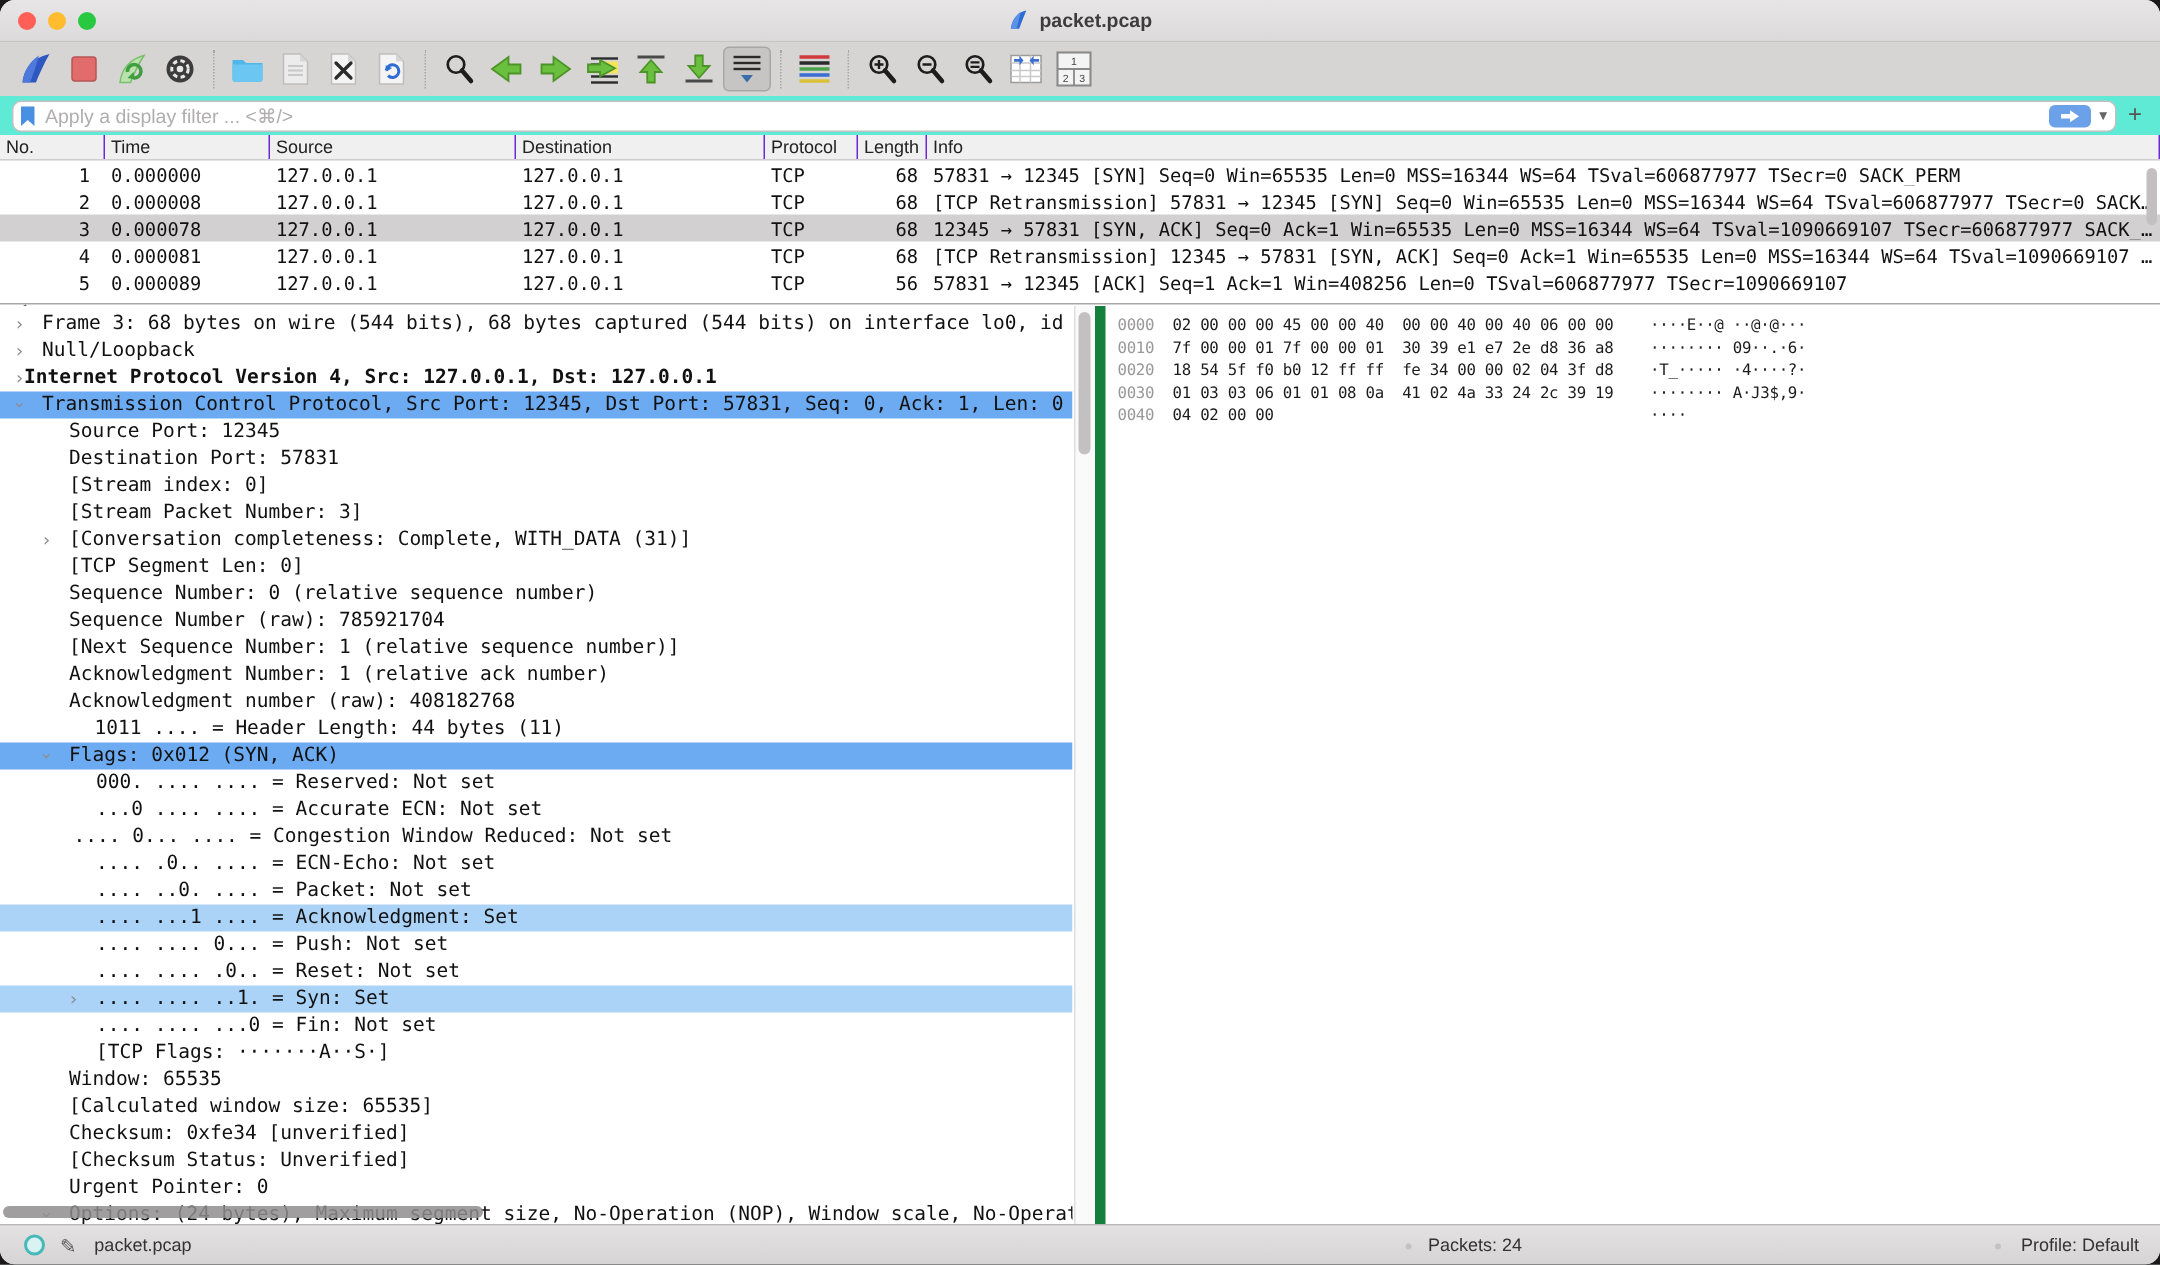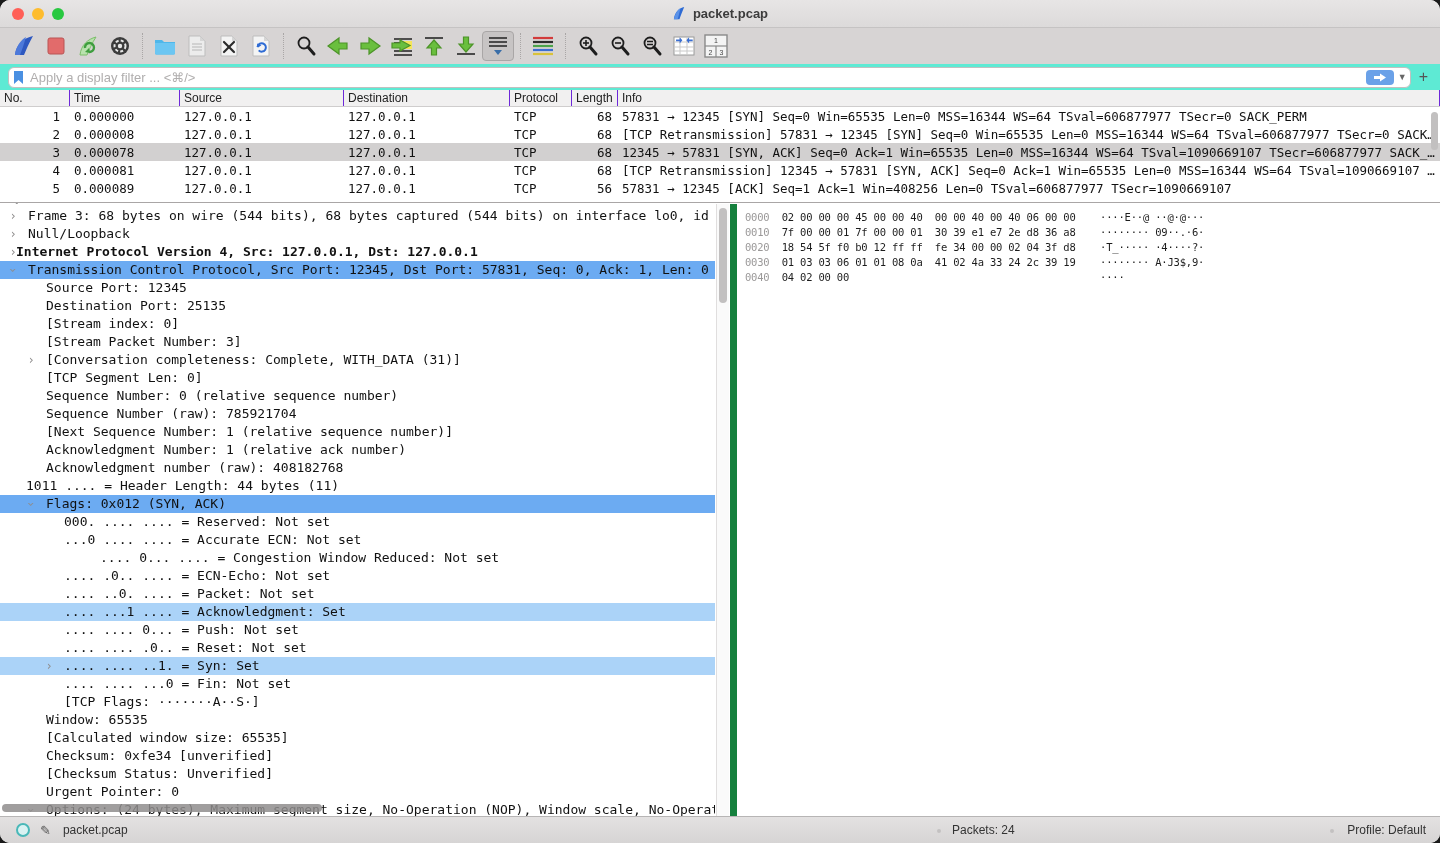--- a/index.html
+++ b/index.html
@@ -357,35 +357,35 @@
     <div class="plist-scroll"></div>
   </div>
 
   <div class="lower">
     <div class="detail" id="detail">
         <div class="dline"><span class="arrow" style="left: 6px;">›</span><span style="padding-left: 28px;">Frame 3: 68 bytes on wire (544 bits), 68 bytes captured (544 bits) on interface lo0, id 0</span></div>
         <div class="dline"><span class="arrow" style="left: 6px;">›</span><span style="padding-left: 28px;">Null/Loopback</span></div>
         <div class="dline"><span class="arrow" style="left: 6px;">›</span><span style="padding-left: 16px; font-weight: bold;">Internet Protocol Version 4, Src: 127.0.0.1, Dst: 127.0.0.1</span></div>
         <div class="dline hl-blue"><span class="arrow open" style="left: 6px;">›</span><span style="padding-left: 28px;">Transmission Control Protocol, Src Port: 12345, Dst Port: 57831, Seq: 0, Ack: 1, Len: 0</span></div>
         <div class="dline"><span style="padding-left: 46px;">Source Port: 12345</span></div>
-        <div class="dline"><span style="padding-left: 46px;">Destination Port: 25135</span></div>
+        <div class="dline"><span style="padding-left: 46px;">Destination Port: 57831</span></div>
         <div class="dline"><span style="padding-left: 46px;">[Stream index: 0]</span></div>
         <div class="dline"><span style="padding-left: 46px;">[Stream Packet Number: 3]</span></div>
         <div class="dline"><span class="arrow" style="left: 24px;">›</span><span style="padding-left: 46px;">[Conversation completeness: Complete, WITH_DATA (31)]</span></div>
         <div class="dline"><span style="padding-left: 46px;">[TCP Segment Len: 0]</span></div>
         <div class="dline"><span style="padding-left: 46px;">Sequence Number: 0    (relative sequence number)</span></div>
         <div class="dline"><span style="padding-left: 46px;">Sequence Number (raw): 785921704</span></div>
         <div class="dline"><span style="padding-left: 46px;">[Next Sequence Number: 1    (relative sequence number)]</span></div>
         <div class="dline"><span style="padding-left: 46px; margin-top: 34px;">Acknowledgment Number: 1    (relative ack number)</span></div>
         <div class="dline"><span style="padding-left: 46px;">Acknowledgment number (raw): 408182768</span></div>
-        <div class="dline"><span style="padding-left: 26px;">1011 .... = Header Length: 44 bytes (11)</span></div>
+        <div class="dline"><span style="padding-left: 63px;">1011 .... = Header Length: 44 bytes (11)</span></div>
         <div class="dline hl-blue"><span class="arrow open" style="left: 24px;">›</span><span style="padding-left: 46px;">Flags: 0x012 (SYN, ACK)</span></div>
         <div class="dline"><span style="padding-left: 64px;">000. .... .... = Reserved: Not set</span></div>
         <div class="dline"><span style="padding-left: 64px;">...0 .... .... = Accurate ECN: Not set</span></div>
-        <div class="dline"><span style="padding-left: 100px; margin-top: 20px;">.... 0... .... = Congestion Window Reduced: Not set</span></div>
+        <div class="dline"><span style="padding-left: 49px; margin-top: 20px;">.... 0... .... = Congestion Window Reduced: Not set</span></div>
         <div class="dline"><span style="padding-left: 64px;">.... .0.. .... = ECN-Echo: Not set</span></div>
         <div class="dline"><span style="padding-left: 64px;">.... ..0. .... = Packet: Not set</span></div>
         <div class="dline hl-light"><span style="padding-left: 64px;">.... ...1 .... = Acknowledgment: Set</span></div>
         <div class="dline"><span style="padding-left: 64px;">.... .... 0... = Push: Not set</span></div>
         <div class="dline"><span style="padding-left: 64px;">.... .... .0.. = Reset: Not set</span></div>
         <div class="dline hl-light"><span class="arrow" style="left: 42px;">›</span><span style="padding-left: 64px;">.... .... ..1. = Syn: Set</span></div>
         <div class="dline"><span style="padding-left: 64px;">.... .... ...0 = Fin: Not set</span></div>
         <div class="dline"><span style="padding-left: 64px;">[TCP Flags: ·······A··S·]</span></div>
         <div class="dline"><span style="padding-left: 46px;">Window: 65535</span></div>
         <div class="dline"><span style="padding-left: 46px;">[Calculated window size: 65535]</span></div>

